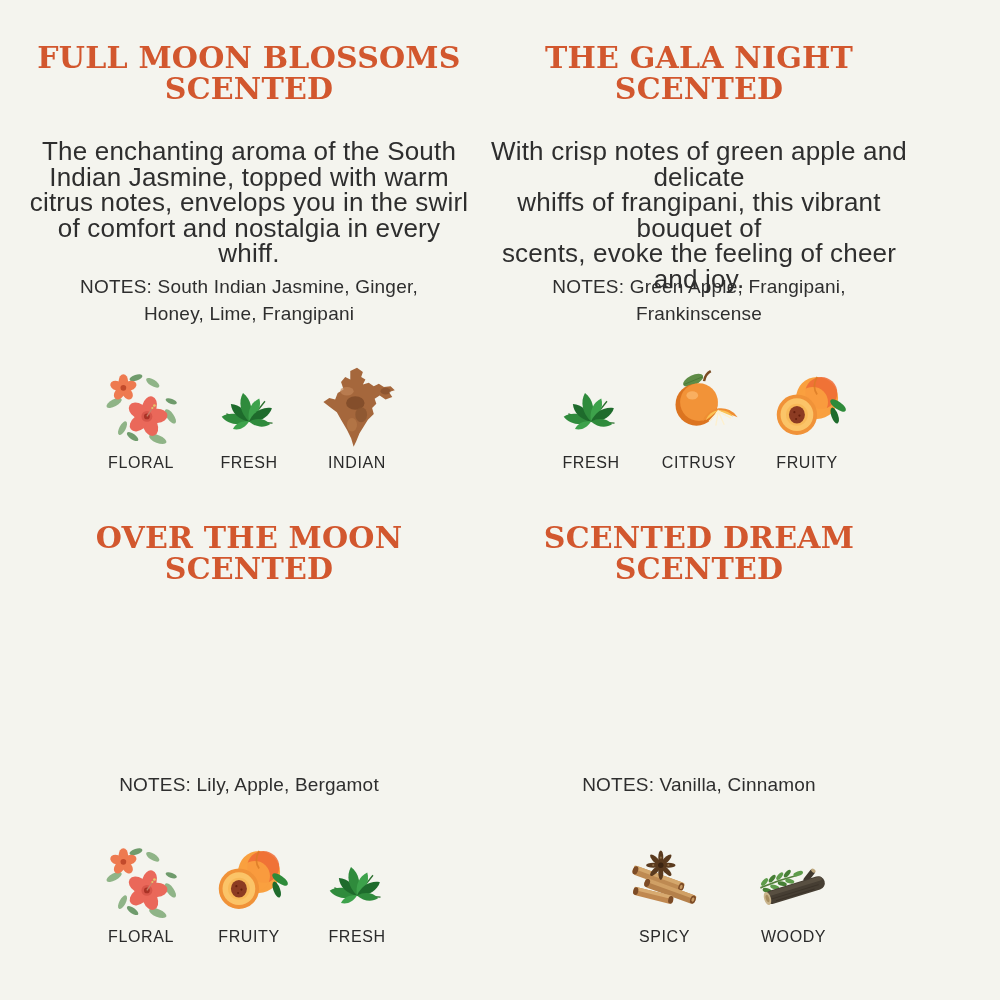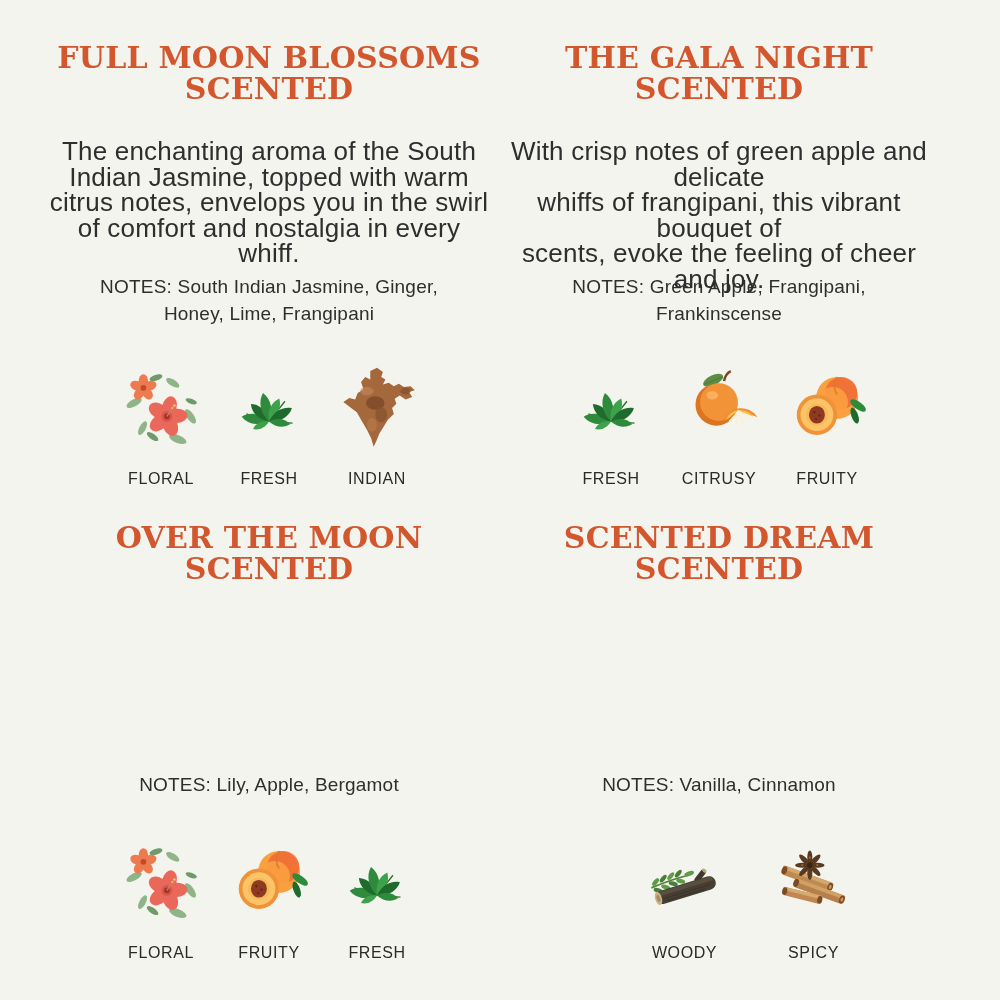--- a/index.html
+++ b/index.html
@@ -3,21 +3,21 @@
 <meta charset="utf-8">
 <style>
   html,body{margin:0;padding:0;}
   .page{
     position:relative;
     width:1000px;height:1000px;
     background:#F4F4EE;
     display:grid;
     grid-template-columns:450px 450px;
     grid-auto-rows:500px;
-    padding-left:44px;
+    padding-left:24px;
     box-sizing:border-box;
     overflow:hidden;
     font-family:"Liberation Sans", sans-serif;
     color:#2E2E2E;
   }
   .card{position:relative;width:450px;height:500px;
     --t:42px; --d:139px; --n:273px; --i:366px;}
   .card.row2{--t:22px; --d:127px; --n:271px; --i:340px;}
   .title{
     position:absolute;top:var(--t);left:0;width:100%;margin:0;
@@ -38,21 +38,21 @@
   .icons{
     position:absolute;top:var(--i);left:0;width:100%;
     display:flex;justify-content:center;gap:8px;
   }
   .card4 .icons{gap:19px;transform:translateX(30px);}
   .icon-item{width:100px;display:flex;flex-direction:column;align-items:center;}
   .card4 .icon-item{width:110px;}
   .icon{width:84px;height:84px;display:block;}
   .icon svg{display:block;width:84px;height:84px;}
   .icon-label{
-    margin-top:20px;font-size:16px;letter-spacing:.6px;color:#2A2A2A;font-weight:400;
+    margin-top:4px;font-size:16px;letter-spacing:.6px;color:#2A2A2A;font-weight:400;
     text-align:center;white-space:nowrap;
   }
 </style>
 </head>
 <body>
 
 <div class="page">
 
   <section class="card card1">
     <h2 class="title">FULL MOON BLOSSOMS
@@ -294,20 +294,63 @@
   </section>
 
   <section class="card card4 row2">
     <h2 class="title">SCENTED DREAM
 SCENTED</h2>
     <p class="notes">NOTES: Vanilla, Cinnamon</p>
     <div class="icons">
       <div class="icon-item">
         <span class="icon">
             <svg viewBox="0 0 100 100">
+  <g transform="translate(42 46) rotate(20)">
+    <rect x="-32" y="-5.5" width="64" height="11" rx="5" fill="#BE8A52"></rect>
+    <rect x="-32" y="-5.5" width="64" height="4.5" rx="2.2" fill="#D4A76C"></rect>
+    <ellipse cx="-29" cy="0" rx="3.2" ry="5" fill="#7C4B26"></ellipse>
+    <ellipse cx="29" cy="0" rx="3.2" ry="5" fill="#7C4B26"></ellipse>
+    <ellipse cx="29" cy="0" rx="1.6" ry="2.6" fill="#C89A62"></ellipse>
+  </g>
+  <g transform="translate(56 61) rotate(20)">
+    <rect x="-32" y="-5.5" width="64" height="11" rx="5" fill="#B5804A"></rect>
+    <rect x="-32" y="-5.5" width="64" height="4.5" rx="2.2" fill="#D0A065"></rect>
+    <ellipse cx="-29" cy="0" rx="3.2" ry="5" fill="#7C4B26"></ellipse>
+    <ellipse cx="29" cy="0" rx="3.2" ry="5" fill="#7C4B26"></ellipse>
+    <ellipse cx="29" cy="0" rx="1.6" ry="2.6" fill="#C89A62"></ellipse>
+  </g>
+  <g transform="translate(36 66) rotate(14)">
+    <rect x="-24" y="-5" width="48" height="10" rx="4.6" fill="#C08850"></rect>
+    <rect x="-24" y="-5" width="48" height="4" rx="2" fill="#D8AA70"></rect>
+    <ellipse cx="-21.5" cy="0" rx="3" ry="4.6" fill="#7C4B26"></ellipse>
+    <ellipse cx="21.5" cy="0" rx="3" ry="4.6" fill="#7C4B26"></ellipse>
+  </g>
+  <g transform="translate(45 30)">
+    <g fill="#5A3A1E">
+      <ellipse cx="0" cy="-9" rx="3" ry="8.5"></ellipse>
+      <ellipse cx="0" cy="-9" rx="3" ry="8.5" transform="rotate(45)"></ellipse>
+      <ellipse cx="0" cy="-9" rx="3" ry="8.5" transform="rotate(90)"></ellipse>
+      <ellipse cx="0" cy="-9" rx="3" ry="8.5" transform="rotate(135)"></ellipse>
+      <ellipse cx="0" cy="-9" rx="3" ry="8.5" transform="rotate(180)"></ellipse>
+      <ellipse cx="0" cy="-9" rx="3" ry="8.5" transform="rotate(225)"></ellipse>
+      <ellipse cx="0" cy="-9" rx="3" ry="8.5" transform="rotate(270)"></ellipse>
+      <ellipse cx="0" cy="-9" rx="3" ry="8.5" transform="rotate(315)"></ellipse>
+    </g>
+    <circle r="3.2" fill="#3C2411"></circle>
+    <circle cx="0" cy="-9" r="1.3" fill="#8A6B45"></circle>
+    <circle cx="9" cy="0" r="1.3" fill="#8A6B45"></circle>
+    <circle cx="-9" cy="0" r="1.3" fill="#8A6B45"></circle>
+  </g>
+</svg>
+          </span>
+        <span class="icon-label">SPICY</span>
+      </div>
+      <div class="icon-item">
+        <span class="icon">
+            <svg viewBox="0 0 100 100">
   <path d="M10 57 C 24 51, 38 46, 54 42" stroke="#55803D" stroke-width="2" fill="none"></path>
   <g>
     <ellipse cx="15" cy="50" rx="5.5" ry="2.6" fill="#5E9C4B" transform="rotate(-50 15 50)"></ellipse>
     <ellipse cx="18" cy="60" rx="5.5" ry="2.6" fill="#467F35" transform="rotate(15 18 60)"></ellipse>
     <ellipse cx="24" cy="46" rx="5.5" ry="2.6" fill="#467F35" transform="rotate(-50 24 46)"></ellipse>
     <ellipse cx="27" cy="56" rx="5.5" ry="2.6" fill="#5E9C4B" transform="rotate(15 27 56)"></ellipse>
     <ellipse cx="33" cy="43" rx="5.5" ry="2.6" fill="#5E9C4B" transform="rotate(-50 33 43)"></ellipse>
     <ellipse cx="36" cy="52" rx="5.5" ry="2.6" fill="#467F35" transform="rotate(15 36 52)"></ellipse>
     <ellipse cx="42" cy="40" rx="5.5" ry="2.6" fill="#467F35" transform="rotate(-50 42 40)"></ellipse>
     <ellipse cx="45" cy="49" rx="5.5" ry="2.6" fill="#5E9C4B" transform="rotate(15 45 49)"></ellipse>
@@ -321,59 +364,16 @@
     <rect x="14" y="52" width="74" height="16" rx="8" fill="#463E33"></rect>
     <rect x="16" y="53" width="70" height="5" rx="2.5" fill="#5C5244" opacity="0.85"></rect>
     <path d="M22 62 H80 M26 65.5 H74" stroke="#332C23" stroke-width="1.2" opacity="0.6" fill="none"></path>
     <ellipse cx="17" cy="60" rx="4" ry="8" fill="#C9B48C"></ellipse>
     <ellipse cx="17" cy="60" rx="2" ry="4.5" fill="#A68C5E"></ellipse>
   </g>
 </svg>
           </span>
         <span class="icon-label">WOODY</span>
       </div>
-      <div class="icon-item">
-        <span class="icon">
-            <svg viewBox="0 0 100 100">
-  <g transform="translate(42 46) rotate(20)">
-    <rect x="-32" y="-5.5" width="64" height="11" rx="5" fill="#BE8A52"></rect>
-    <rect x="-32" y="-5.5" width="64" height="4.5" rx="2.2" fill="#D4A76C"></rect>
-    <ellipse cx="-29" cy="0" rx="3.2" ry="5" fill="#7C4B26"></ellipse>
-    <ellipse cx="29" cy="0" rx="3.2" ry="5" fill="#7C4B26"></ellipse>
-    <ellipse cx="29" cy="0" rx="1.6" ry="2.6" fill="#C89A62"></ellipse>
-  </g>
-  <g transform="translate(56 61) rotate(20)">
-    <rect x="-32" y="-5.5" width="64" height="11" rx="5" fill="#B5804A"></rect>
-    <rect x="-32" y="-5.5" width="64" height="4.5" rx="2.2" fill="#D0A065"></rect>
-    <ellipse cx="-29" cy="0" rx="3.2" ry="5" fill="#7C4B26"></ellipse>
-    <ellipse cx="29" cy="0" rx="3.2" ry="5" fill="#7C4B26"></ellipse>
-    <ellipse cx="29" cy="0" rx="1.6" ry="2.6" fill="#C89A62"></ellipse>
-  </g>
-  <g transform="translate(36 66) rotate(14)">
-    <rect x="-24" y="-5" width="48" height="10" rx="4.6" fill="#C08850"></rect>
-    <rect x="-24" y="-5" width="48" height="4" rx="2" fill="#D8AA70"></rect>
-    <ellipse cx="-21.5" cy="0" rx="3" ry="4.6" fill="#7C4B26"></ellipse>
-    <ellipse cx="21.5" cy="0" rx="3" ry="4.6" fill="#7C4B26"></ellipse>
-  </g>
-  <g transform="translate(45 30)">
-    <g fill="#5A3A1E">
-      <ellipse cx="0" cy="-9" rx="3" ry="8.5"></ellipse>
-      <ellipse cx="0" cy="-9" rx="3" ry="8.5" transform="rotate(45)"></ellipse>
-      <ellipse cx="0" cy="-9" rx="3" ry="8.5" transform="rotate(90)"></ellipse>
-      <ellipse cx="0" cy="-9" rx="3" ry="8.5" transform="rotate(135)"></ellipse>
-      <ellipse cx="0" cy="-9" rx="3" ry="8.5" transform="rotate(180)"></ellipse>
-      <ellipse cx="0" cy="-9" rx="3" ry="8.5" transform="rotate(225)"></ellipse>
-      <ellipse cx="0" cy="-9" rx="3" ry="8.5" transform="rotate(270)"></ellipse>
-      <ellipse cx="0" cy="-9" rx="3" ry="8.5" transform="rotate(315)"></ellipse>
-    </g>
-    <circle r="3.2" fill="#3C2411"></circle>
-    <circle cx="0" cy="-9" r="1.3" fill="#8A6B45"></circle>
-    <circle cx="9" cy="0" r="1.3" fill="#8A6B45"></circle>
-    <circle cx="-9" cy="0" r="1.3" fill="#8A6B45"></circle>
-  </g>
-</svg>
-          </span>
-        <span class="icon-label">SPICY</span>
-      </div>
     </div>
   </section>
 
 </div>
 
 </body></html>

